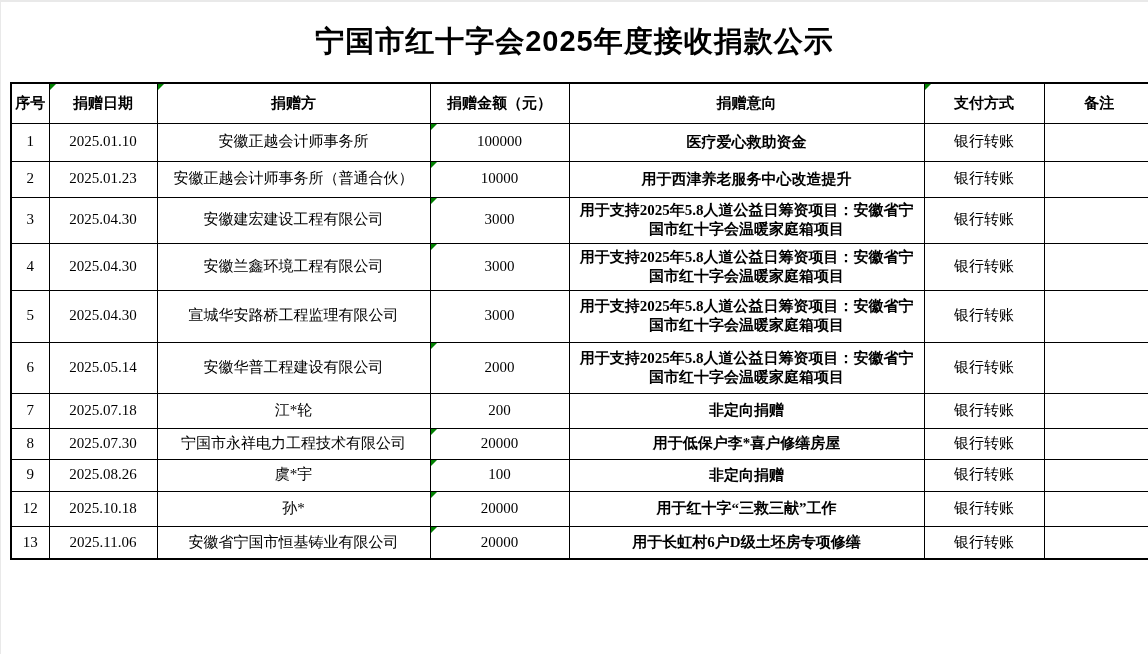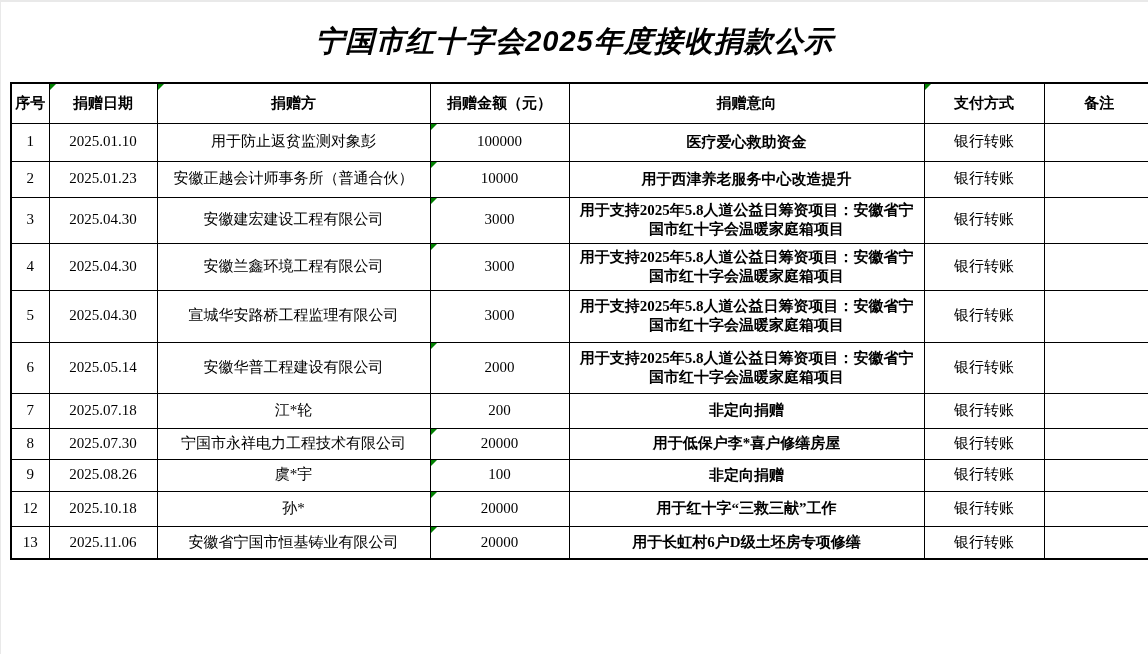--- a/index.html
+++ b/index.html
@@ -5,21 +5,20 @@
   html,body{margin:0;padding:0;}
   body{
     width:1148px;height:654px;background:#ffffff;box-sizing:border-box;
     border-top:2px solid #e9e9e9;border-left:1px solid #e9e9e9;
     font-family:"Liberation Serif",serif;color:#000;overflow:hidden;
   }
   .title{
     height:80px;display:flex;align-items:center;justify-content:center;
     font-family:"Liberation Sans",sans-serif;font-weight:bold;font-size:29px;
     letter-spacing:1px;
-    font-style:italic;
   }
   table.donations{
     border-collapse:collapse;table-layout:fixed;width:1146px;margin-left:9px;
     border:2px solid #000;
   }
   th,td{
     border:1px solid #000;position:relative;text-align:center;vertical-align:middle;
     padding:0 3px;box-sizing:border-box;overflow:hidden;
   }
   thead th{
@@ -60,21 +59,21 @@
       <th><span>捐赠金额（元）</span></th>
       <th><span>捐赠意向</span></th>
       <th><span class="tri show"></span><span>支付方式</span></th>
       <th><span>备注</span></th>
     </tr>
   </thead>
   <tbody id="tbody">
       <tr style="height: 38px;">
     <td class="c-no"><span>1</span></td>
     <td class="c-date"><span>2025.01.10</span></td>
-    <td class="c-donor"><span>用于防止返贫监测对象彭</span></td>
+    <td class="c-donor"><span>安徽正越会计师事务所</span></td>
     <td class="c-amount"><span class="tri show"></span><span>100000</span></td>
     <td class="c-intent"><span>医疗爱心救助资金</span></td>
     <td class="c-payment"><span>银行转账</span></td>
     <td class="c-remark"><span></span></td>
   </tr>
       <tr style="height: 36px;">
     <td class="c-no"><span>2</span></td>
     <td class="c-date"><span>2025.01.23</span></td>
     <td class="c-donor"><span>安徽正越会计师事务所（普通合伙）</span></td>
     <td class="c-amount"><span class="tri show"></span><span>10000</span></td>

